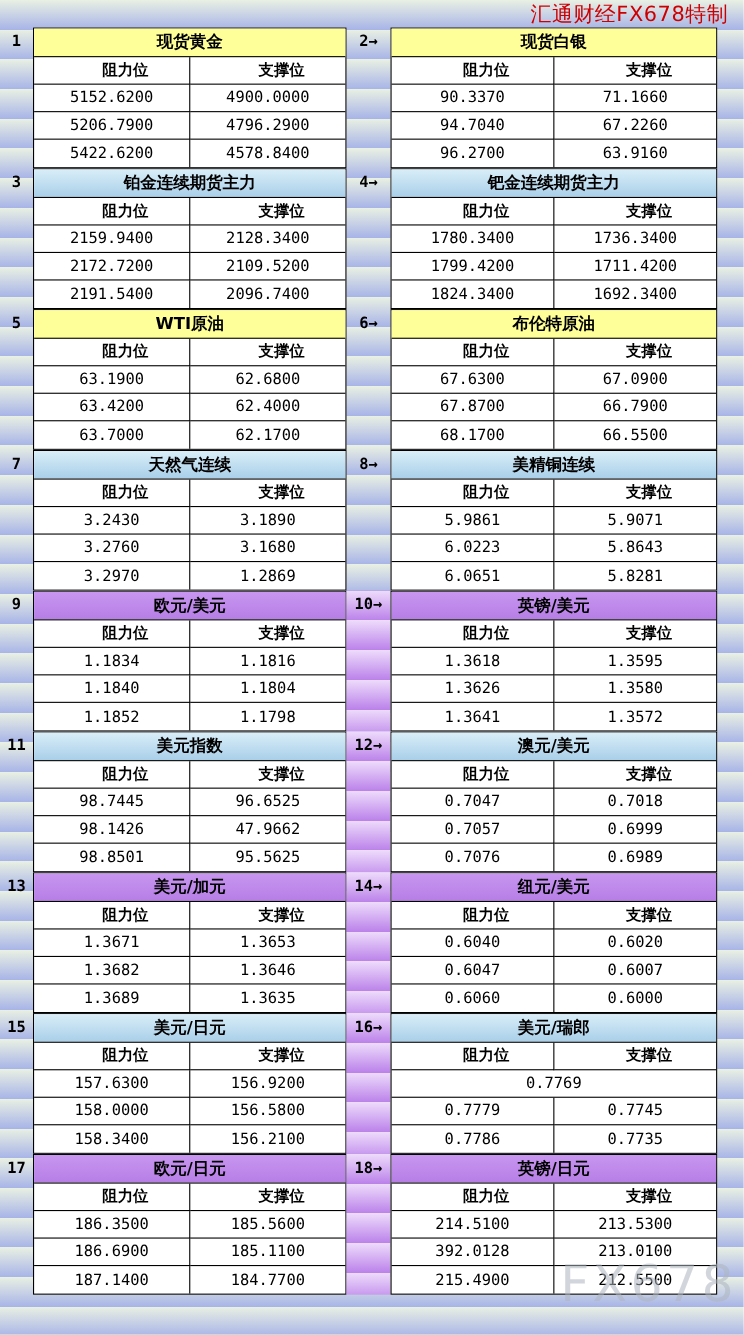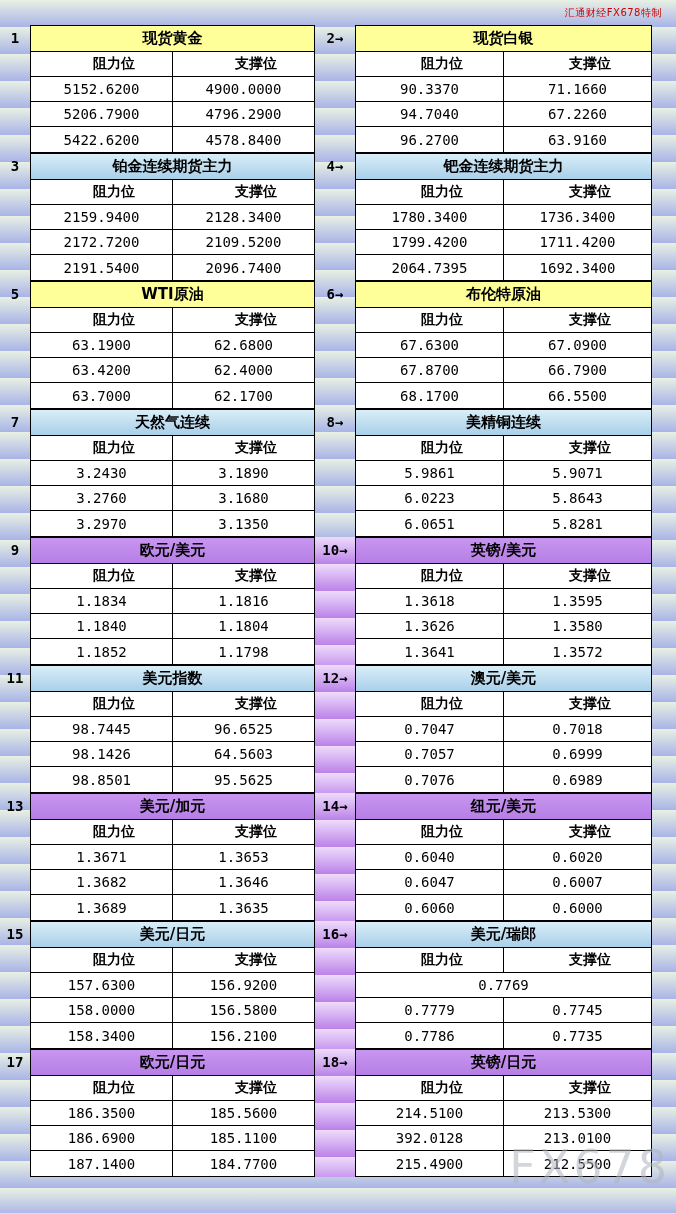--- a/index.html
+++ b/index.html
@@ -2,21 +2,21 @@
 <html><head>
 <meta charset="utf-8">
 <style>
   html,body{margin:0;padding:0;}
   body{width:676px;font-family:"DejaVu Sans","Liberation Sans",sans-serif;}
   .page{
     position:relative;width:676px;height:1214px;overflow:hidden;
     background:repeating-linear-gradient(180deg,#e9f0e3 0px,#a8b4e7 27px);
   }
   .topbar{height:25px;display:flex;justify-content:flex-end;align-items:center;padding-right:14px;box-sizing:border-box;}
-  .brand{color:#cc0000;font-size:10px;letter-spacing:0.5px;}
+  .brand{color:#cc0000;font-size:19px;letter-spacing:0.5px;}
   .sections{position:relative;}
   .section{display:flex;height:128px;}
   .lmargin{flex:0 0 30px;display:flex;justify-content:center;align-items:flex-start;}
   .gutter{flex:0 0 40px;display:flex;justify-content:center;align-items:flex-start;}
   .gutter.purple{background:repeating-linear-gradient(180deg,#eedcfb 0px,#bb82e9 27px);}
   .rmargin{flex:0 0 24px;}
   .row-num{font-weight:bold;font-size:14px;line-height:27px;color:#000;font-family:"DejaVu Sans Mono","Liberation Mono",monospace;}
   .block{box-sizing:border-box;border:1px solid #000;background:#fff;display:flex;flex-direction:column;}
   .block.left{flex:0 0 285px;}
   .block.right{flex:0 0 297px;}
@@ -136,21 +136,21 @@
           </div>
           <div class="drow">
             <div class="cell">1780.3400</div>
             <div class="cell">1736.3400</div>
           </div>
           <div class="drow">
             <div class="cell">1799.4200</div>
             <div class="cell">1711.4200</div>
           </div>
           <div class="drow">
-            <div class="cell">2064.7395</div>
+            <div class="cell">1824.3400</div>
             <div class="cell">1692.3400</div>
           </div>
         </div>
         <div class="rmargin"></div>
       </div>
       <div class="section">
         <div class="lmargin">
           <span class="row-num">5</span>
         </div>
         <div class="block left theme-yellow">
@@ -209,21 +209,21 @@
           <div class="drow">
             <div class="cell">3.2430</div>
             <div class="cell">3.1890</div>
           </div>
           <div class="drow">
             <div class="cell">3.2760</div>
             <div class="cell">3.1680</div>
           </div>
           <div class="drow">
             <div class="cell">3.2970</div>
-            <div class="cell">3.1350</div>
+            <div class="cell">1.2869</div>
           </div>
         </div>
         <div class="gutter">
           <span class="row-num">8→</span>
         </div>
         <div class="block right theme-blue">
           <div class="title">美精铜连续</div>
           <div class="hdr">
             <div class="cell">阻力位</div>
             <div class="cell">支撑位</div>
@@ -299,21 +299,21 @@
           <div class="hdr">
             <div class="cell">阻力位</div>
             <div class="cell">支撑位</div>
           </div>
           <div class="drow">
             <div class="cell">98.7445</div>
             <div class="cell">96.6525</div>
           </div>
           <div class="drow">
             <div class="cell">98.1426</div>
-            <div class="cell">64.5603</div>
+            <div class="cell">47.9662</div>
           </div>
           <div class="drow">
             <div class="cell">98.8501</div>
             <div class="cell">95.5625</div>
           </div>
         </div>
         <div class="gutter purple">
           <span class="row-num">12→</span>
         </div>
         <div class="block right theme-blue">

